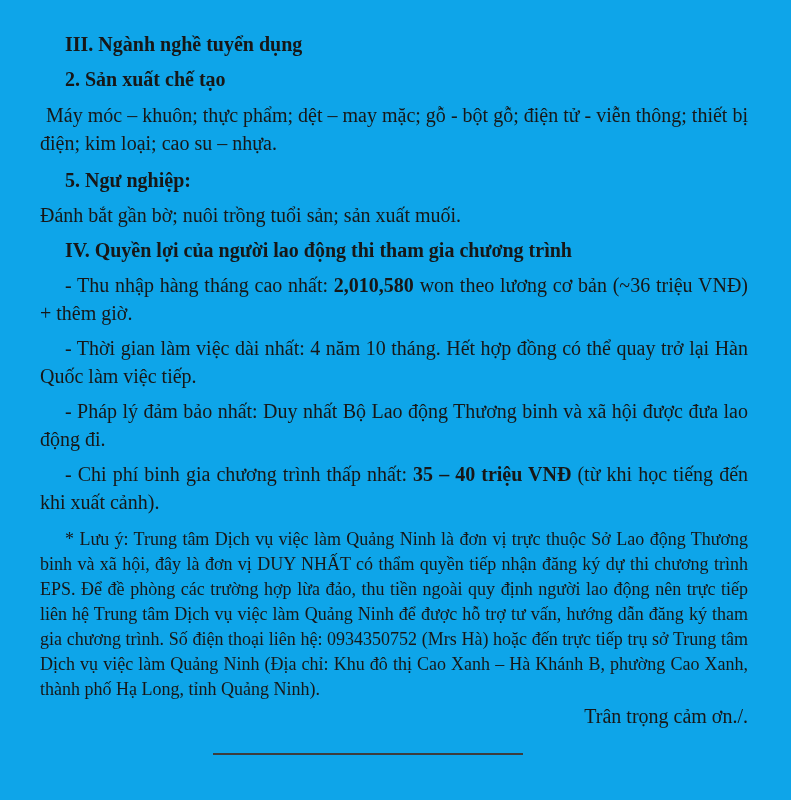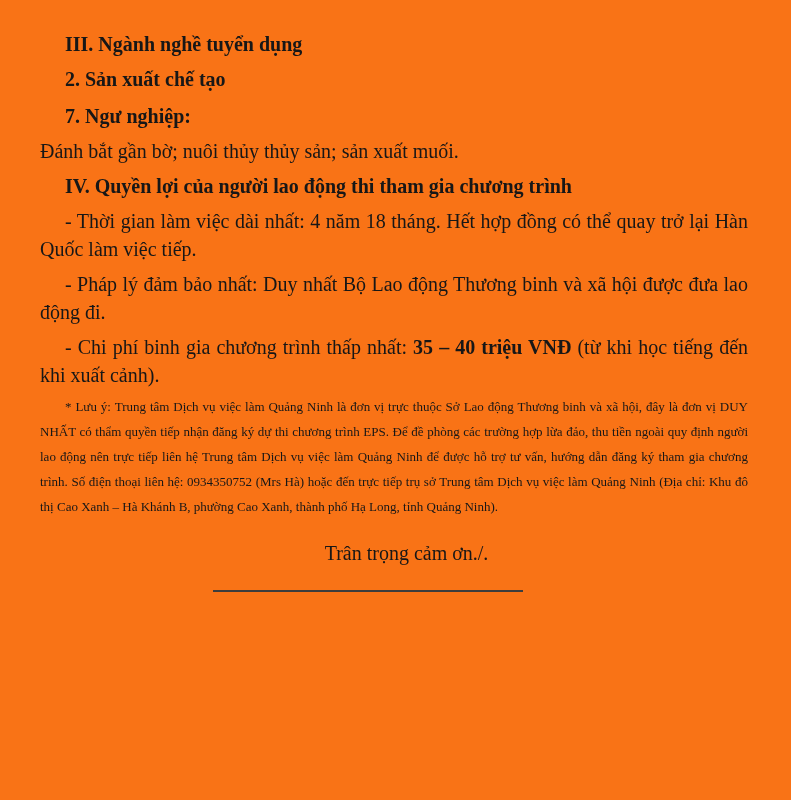--- a/index.html
+++ b/index.html
@@ -5,21 +5,21 @@
   html, body {
     margin: 0;
     padding: 0;
     background: #ffffff;
   }
   .page {
     position: relative;
     box-sizing: border-box;
     width: 791px;
     height: 800px;
-    background: #f97316;
+    background: #0ea5e9;
     padding: 30px 43px 0 40px;
     font-family: "Liberation Serif", "DejaVu Serif", serif;
     font-size: 20px;
     color: #171717;
     overflow: hidden;
   }
   .para {
     margin: 7px 0 0 0;
     line-height: 28px;
     text-align: justify;
@@ -35,58 +35,60 @@
   .indent {
     text-indent: 25px;
   }
   .tiny-indent {
     text-indent: 6px;
   }
   .no-indent {
     text-indent: 0;
   }
   .note {
-    font-size: 13px;
+    font-size: 18px;
     line-height: 25px;
-    margin-top: 5px;
+    margin-top: 11px;
     text-indent: 25px;
   }
   .closing {
-    text-align: center;
+    text-align: right;
     text-indent: 25px;
-    margin-top: 20px;
+    margin-top: 0;
   }
   .footer-divider {
     margin: 23px 0 0 173px;
     width: 310px;
     height: 0;
     border: none;
     border-top: 2px solid #3d3d3d;
   }
   b { font-weight: bold; }
 </style>
 </head>
 <body>
 
 <div class="page">
 
   <p class="para first heading">III. Ngành nghề tuyển dụng</p>
 
   <p class="para heading">2. Sản xuất chế tạo</p>
 
+  <p class="para tiny-indent" style="margin-top:8px;">Máy móc – khuôn; thực phẩm; dệt – may mặc; gỗ - bột gỗ; điện tử - viễn thông; thiết bị điện; kim loại; cao su – nhựa.</p>
 
-  <p class="para heading" style="margin-top:9px;">7. Ngư nghiệp:</p>
+  <p class="para heading" style="margin-top:9px;">5. Ngư nghiệp:</p>
 
-  <p class="para no-indent">Đánh bắt gần bờ; nuôi thủy thủy sản; sản xuất muối.</p>
+  <p class="para no-indent">Đánh bắt gần bờ; nuôi trồng tuổi sản; sản xuất muối.</p>
 
   <p class="para heading">IV. Quyền lợi của người lao động thi tham gia chương trình</p>
 
 
+  <p class="para indent"><span>- Thu nhập hàng tháng cao nhất: </span><b>2,010,580</b><span> won theo lương cơ bản (~36 triệu VNĐ) + thêm giờ.</span></p>
 
-  <p class="para indent">- Thời gian làm việc dài nhất: 4 năm 18 tháng. Hết hợp đồng có thể quay trở lại Hàn Quốc làm việc tiếp.</p>
+  <p class="para indent">- Thời gian làm việc dài nhất: 4 năm 10 tháng. Hết hợp đồng có thể quay trở lại Hàn Quốc làm việc tiếp.</p>
 
   <p class="para indent">- Pháp lý đảm bảo nhất: Duy nhất Bộ Lao động Thương binh và xã hội được đưa lao động đi.</p>
 
   <p class="para indent"><span>- Chi phí binh gia chương trình thấp nhất: </span><b>35 – 40 triệu VNĐ</b><span> (từ khi học tiếng đến khi xuất cảnh).</span></p>
 
   <p class="para note">* Lưu ý: Trung tâm Dịch vụ việc làm Quảng Ninh là đơn vị trực thuộc Sở Lao động Thương binh và xã hội, đây là đơn vị DUY NHẤT có thẩm quyền tiếp nhận đăng ký dự thi chương trình EPS. Để đề phòng các trường hợp lừa đảo, thu tiền ngoài quy định người lao động nên trực tiếp liên hệ Trung tâm Dịch vụ việc làm Quảng Ninh để được hỗ trợ tư vấn, hướng dẫn đăng ký tham gia chương trình. Số điện thoại liên hệ: 0934350752 (Mrs Hà) hoặc đến trực tiếp trụ sở Trung tâm Dịch vụ việc làm Quảng Ninh (Địa chỉ: Khu đô thị Cao Xanh – Hà Khánh B, phường Cao Xanh, thành phố Hạ Long, tỉnh Quảng Ninh).</p>
 
   <p class="para closing">Trân trọng cảm ơn./.</p>
 
   <hr class="footer-divider">

